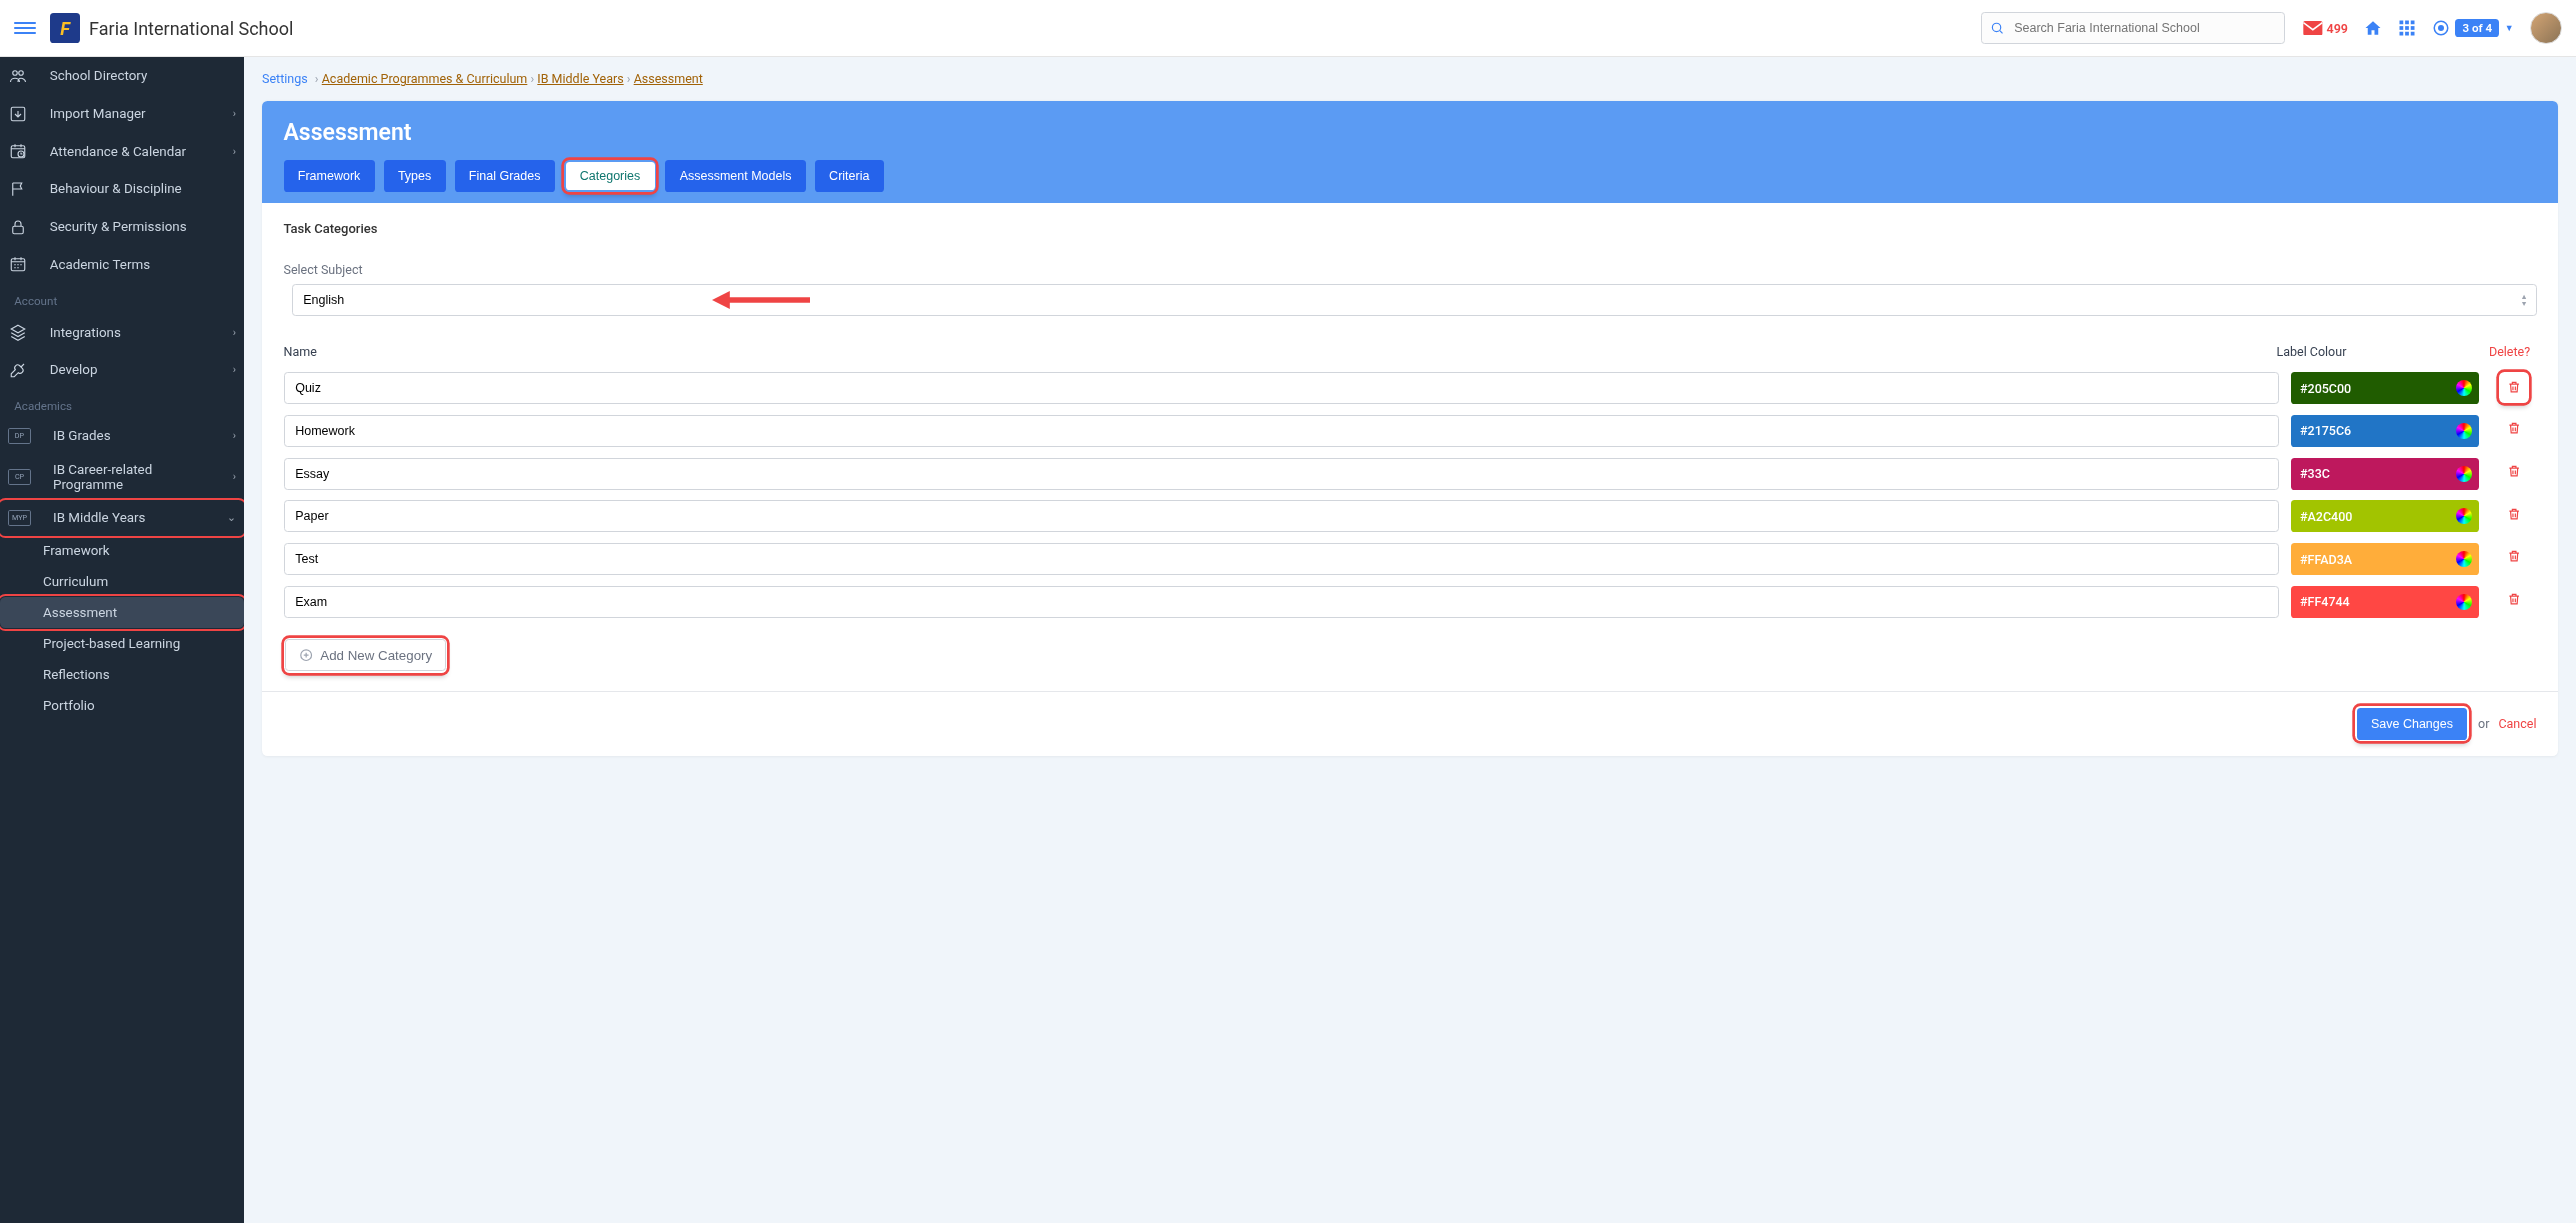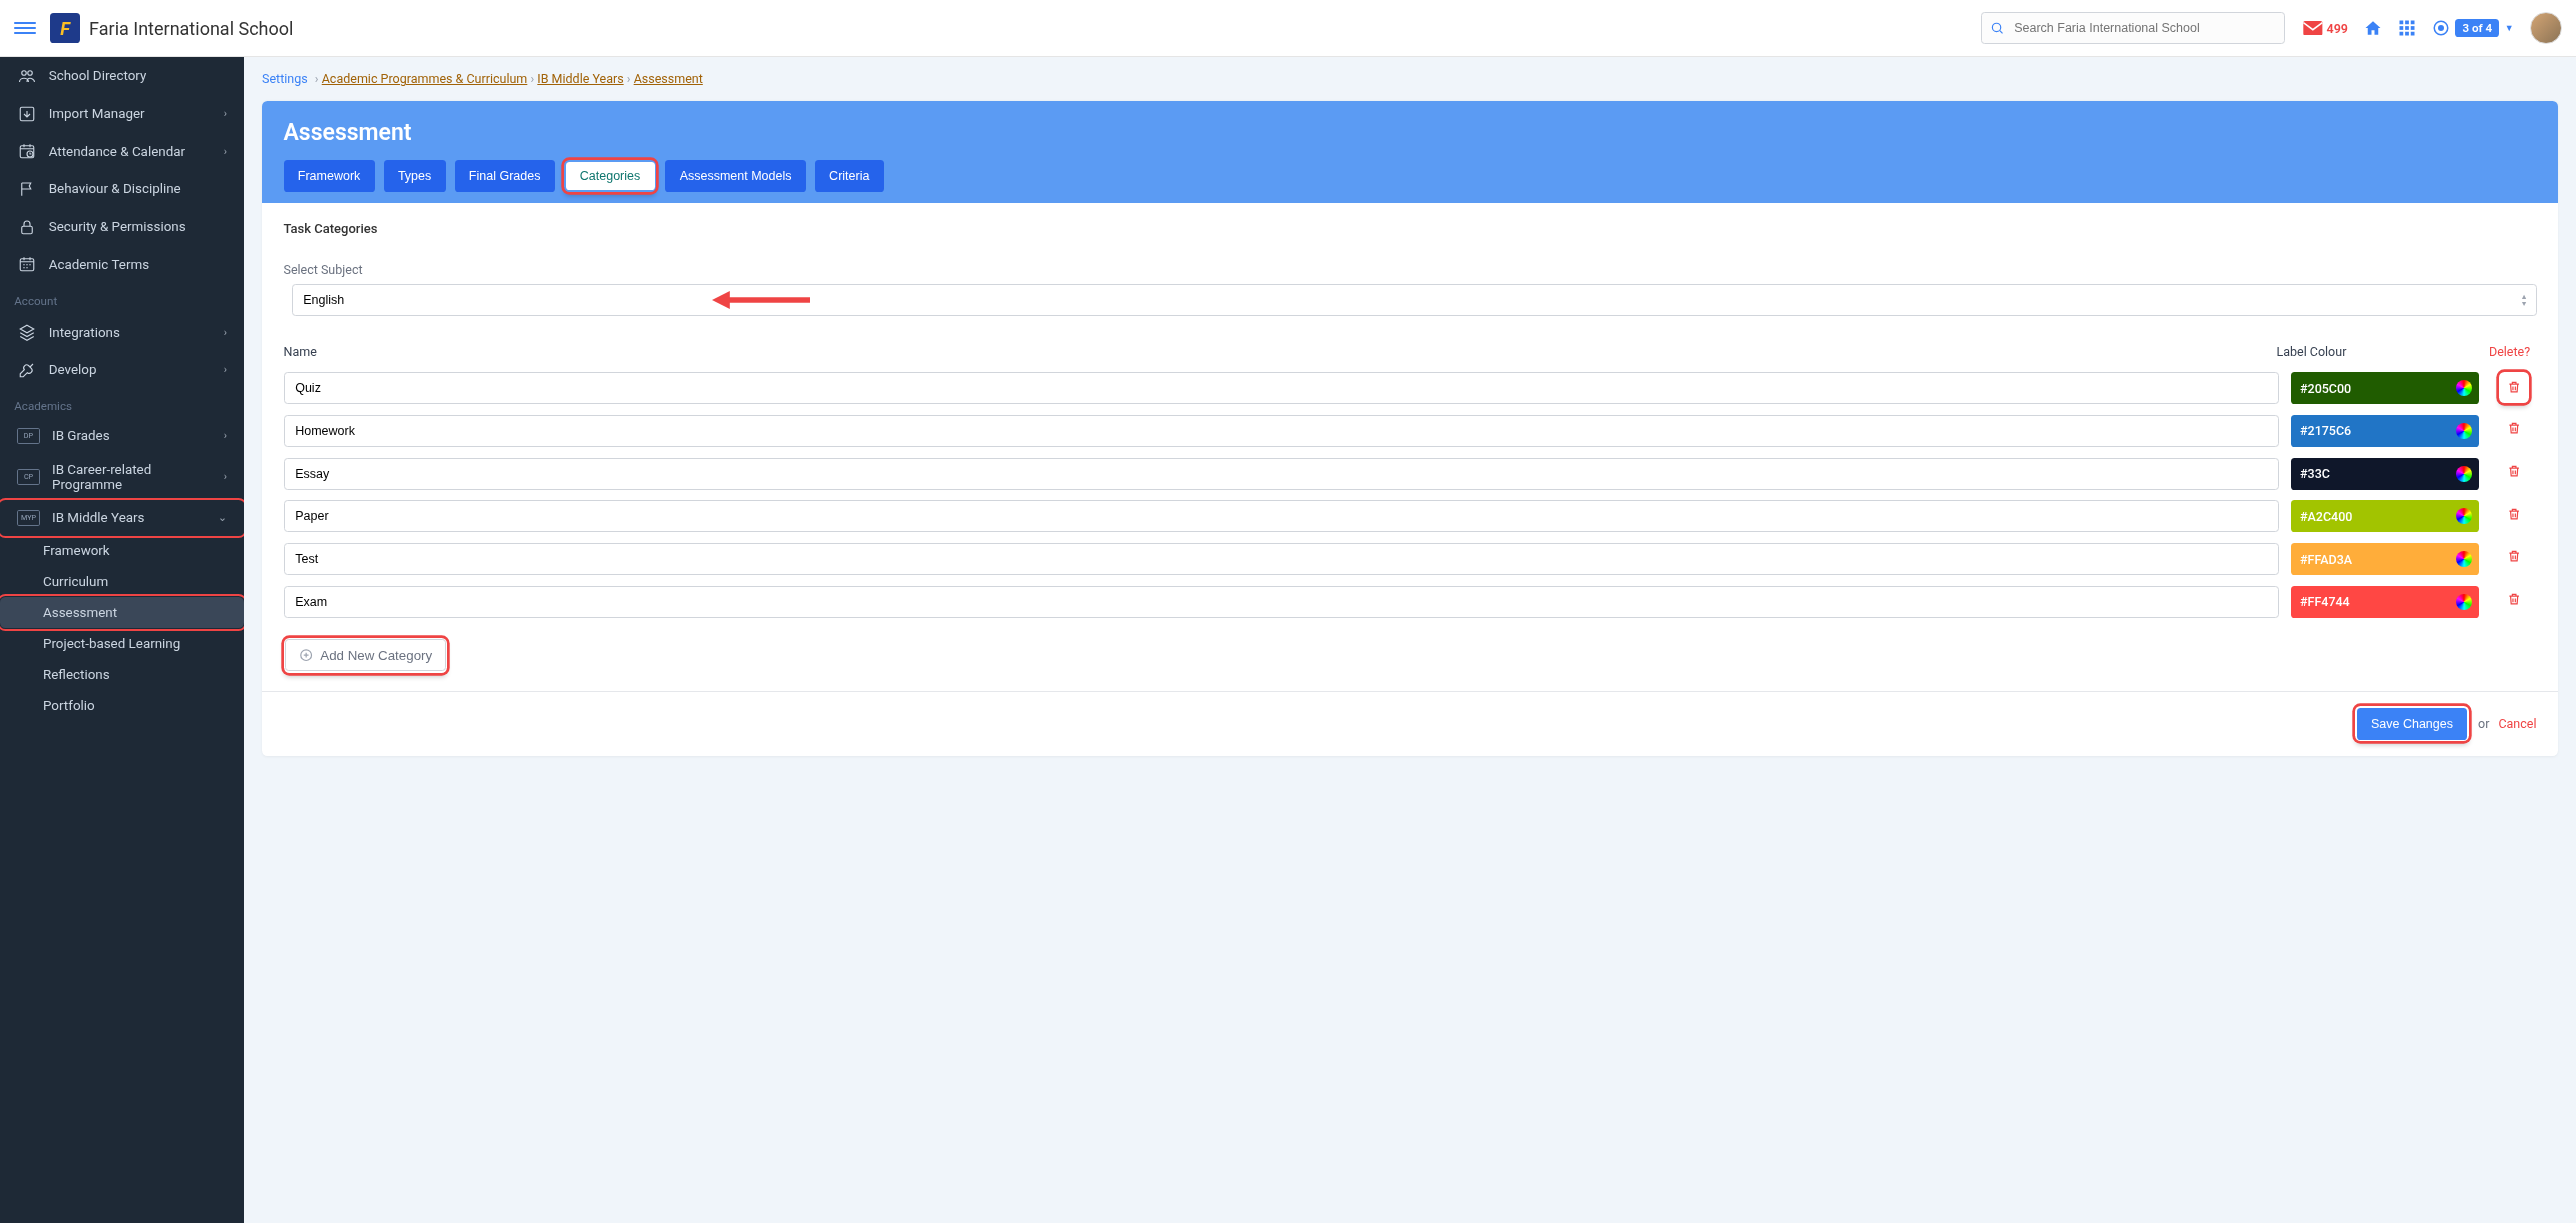--- a/index.html
+++ b/index.html
@@ -13,21 +13,21 @@
 .search-box { position: relative; width: 304px; margin-right: 18px; }
 .search-box input { width: 100%; height: 32px; border: 0.9px solid #d1d5db; border-radius: 3.6px; padding: 0 10.7px 0 32px; font-size: 12.5px; background: #fcfcfc; }
 .search-icon { position: absolute; left: 9px; top: 50%; transform: translateY(-50%); }
 .top-icons { display: flex; align-items: center; gap: 16px; }
 .mail-badge { display: flex; align-items: center; gap: 3.6px; color: #ef4444; font-weight: 600; }
 .counter-pill { background: #3b82f6; color: #fff; border-radius: 3.6px; padding: 1.8px 7.2px; font-size: 11.6px; font-weight: 600; }
 .counter-wrap { display: flex; align-items: center; gap: 5.4px; }
 .avatar { width: 32px; height: 32px; border-radius: 50%; background: linear-gradient(135deg, #d4a574, #8b7355); border: 1.8px solid #ddd; }
 .layout { display: flex; height: calc(100vh - 57px); }
 .sidebar { width: 244px; background: #1e2936; color: #cbd5e1; overflow-y: auto; font-size: 13.4px; }
-.sidebar-item { display: flex; align-items: center; padding: 9px 17px; cursor: pointer; gap: 12px; position: relative; }
+.sidebar-item { display: flex; align-items: center; padding: 9px 8px; cursor: pointer; gap: 22px; position: relative; }
 .sidebar-item .chev { margin-left: auto; font-size: 10.7px; opacity: 0.7; }
 .sidebar-section { padding: 10.7px 14.3px 5.4px; color: #64748b; font-size: 11.6px; }
 .sidebar-sub { padding: 8px 14.3px 8px 43px; cursor: pointer; }
 .sidebar-sub.active { background: #3a4758; }
 .sb-icn { width: 19.7px; height: 19.7px; display: flex; align-items: center; justify-content: center; flex-shrink: 0; }
 .sb-badge { width: 23px; height: 16px; border: 0.9px solid #64748b; border-radius: 1.8px; display: flex; align-items: center; justify-content: center; font-size: 7.2px; color: #94a3b8; flex-shrink: 0; }
 .main { flex: 1; overflow-y: auto; padding: 14.3px 18px 36px; }
 .breadcrumb { display: flex; align-items: center; gap: 7.2px; font-size: 12.5px; margin-bottom: 14.3px; flex-wrap: wrap; }
 .breadcrumb a { color: #3b82f6; text-decoration: none; }
 .breadcrumb .sep { color: #9ca3af; }
@@ -302,21 +302,21 @@
               <div style="width:45px;display:flex;justify-content:center">
                 <span class="del-btn">
                   <svg width="14.3" height="14.3" viewBox="0 0 24 24" fill="none" stroke="#ef4444" stroke-width="2">
                     <path d="M4 7h16M9 7V4h6v3M6 7l1 13h10l1-13M10 11v6M14 11v6"></path>
                   </svg>
                 </span>
               </div>
             </div>
             <div class="cat-row">
               <input class="cat-input" value="Essay" style="">
-              <div class="color-box" style="background:#0f172a">
+              <div class="color-box" style="background:#be185d">
                 <span>#33C</span>
                 <span class="color-wheel"></span>
               </div>
               <div style="width:45px;display:flex;justify-content:center">
                 <span class="del-btn">
                   <svg width="14.3" height="14.3" viewBox="0 0 24 24" fill="none" stroke="#ef4444" stroke-width="2">
                     <path d="M4 7h16M9 7V4h6v3M6 7l1 13h10l1-13M10 11v6M14 11v6"></path>
                   </svg>
                 </span>
               </div>

